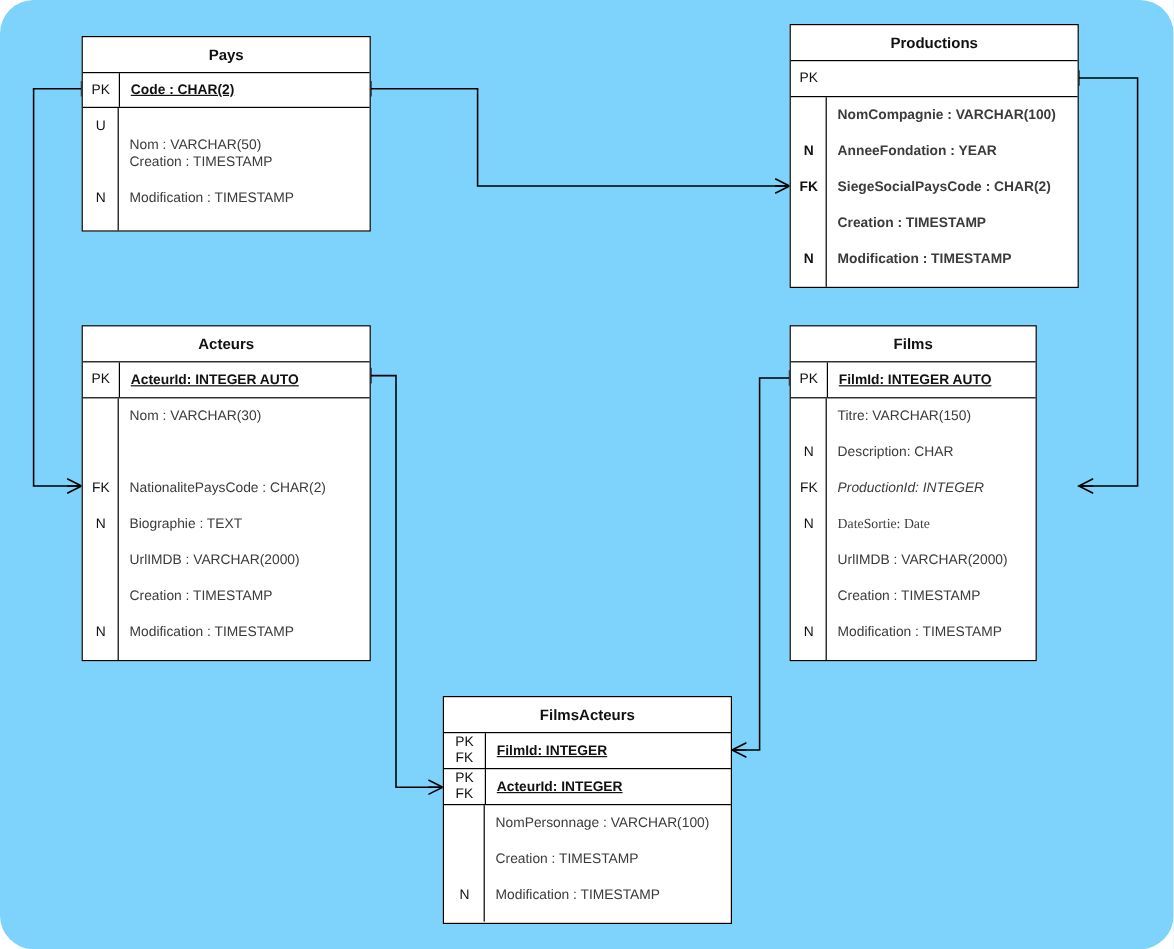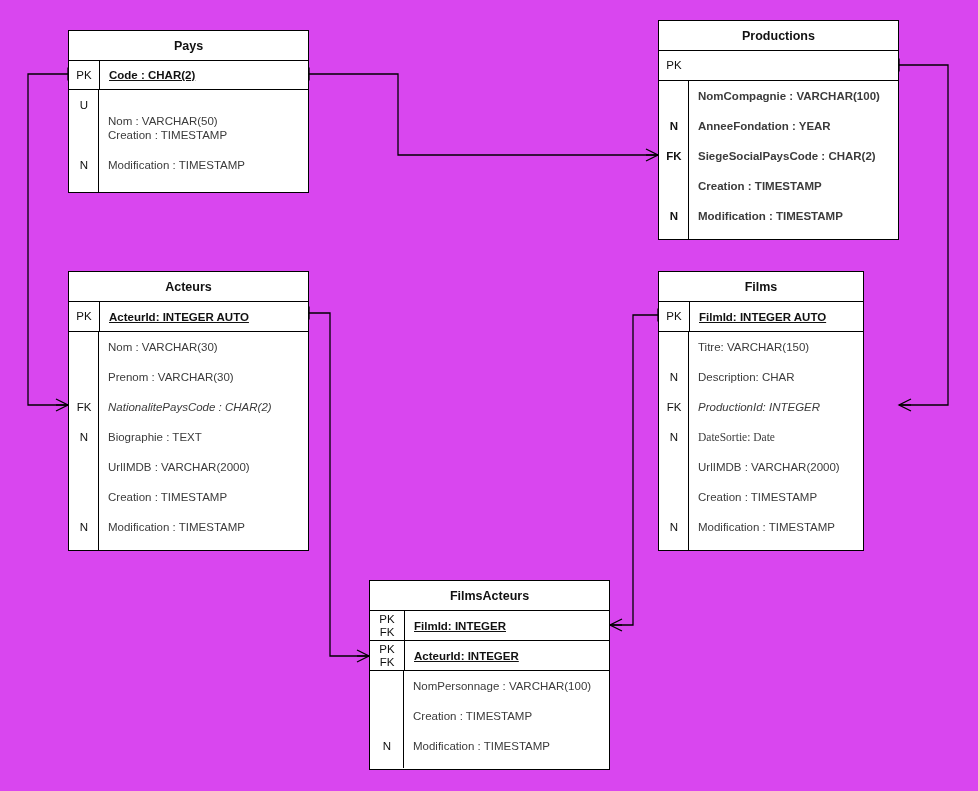--- a/index.html
+++ b/index.html
@@ -1,17 +1,17 @@
 <!DOCTYPE html>
 <html><head>
 <meta charset="utf-8">
 <style>
   html,body{margin:0;padding:0;background:#ffffff;}
   body{font-family:"Liberation Sans","DejaVu Sans",sans-serif;}
-  #canvas{position:relative;width:978px;height:791px;background:#d946ef;overflow:hidden;}
+  #canvas{position:relative;width:978px;height:791px;background:#7dd3fc;overflow:hidden;border-radius:28px;}
 
   svg#links{position:absolute;left:0;top:0;width:978px;height:791px;pointer-events:none;}
 
   .entity{position:absolute;box-sizing:border-box;border:1.4px solid #000;background:#fff;}
   .ent-title{height:30px;line-height:30px;text-align:center;font-size:12.5px;font-weight:bold;color:#111;
              border-bottom:1.4px solid #000;box-sizing:border-box;}
   .pk-row{display:flex;box-sizing:border-box;border-bottom:1.4px solid #000;}
   .body-rows{position:relative;box-sizing:border-box;}
   .key-cell{flex:0 0 auto;box-sizing:border-box;display:flex;flex-direction:column;
             align-items:center;justify-content:center;font-size:11.5px;color:#111;line-height:1.05;}
@@ -117,23 +117,22 @@
       <div class="key-cell" style="width:30px;">PK</div>
       <div class="attr-cell">
           <span class="u">ActeurId: INTEGER AUTO</span>
         </div>
     </div>
     <div class="body-rows" style="height:218px;">
       <div class="key-col" style="width:30px;"></div>
       <div class="krow" style="top:0px;height:30px;width:30px;"></div>
       <div class="arow" style="top:0px;height:30px;left:30px;right:0;">Nom :  VARCHAR(30)</div>
       <div class="krow" style="top:30px;height:30px;width:30px;"></div>
-      <div class="arow" style="top:30px;height:30px;left:30px;right:0;">Prenom :  VARCHAR(30)</div>
       <div class="krow" style="top:60px;height:30px;width:30px;">FK</div>
-      <div class="arow" style="top:60px;height:30px;left:30px;right:0;font-style:italic;">NationalitePaysCode : CHAR(2)</div>
+      <div class="arow" style="top:60px;height:30px;left:30px;right:0;">NationalitePaysCode : CHAR(2)</div>
       <div class="krow" style="top:90px;height:30px;width:30px;">N</div>
       <div class="arow" style="top:90px;height:30px;left:30px;right:0;">Biographie : TEXT</div>
       <div class="krow" style="top:120px;height:30px;width:30px;"></div>
       <div class="arow" style="top:120px;height:30px;left:30px;right:0;">UrlIMDB : VARCHAR(2000)</div>
       <div class="krow" style="top:150px;height:30px;width:30px;"></div>
       <div class="arow" style="top:150px;height:30px;left:30px;right:0;">Creation : TIMESTAMP</div>
       <div class="krow" style="top:180px;height:30px;width:30px;">N</div>
       <div class="arow" style="top:180px;height:30px;left:30px;right:0;">Modification : TIMESTAMP</div>
     </div>
   </div>

